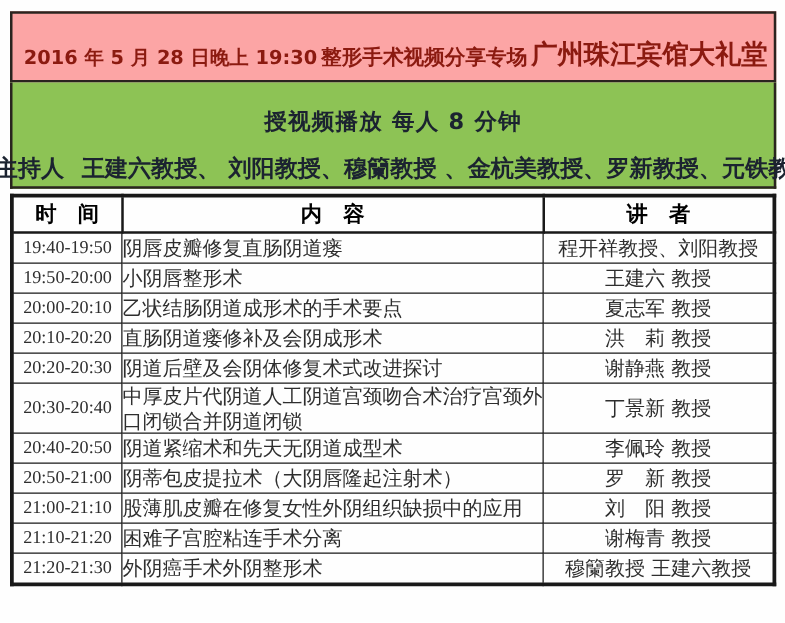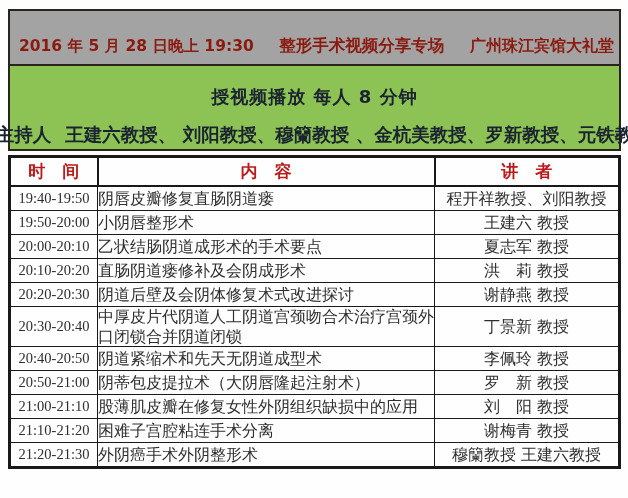--- a/index.html
+++ b/index.html
@@ -12,34 +12,34 @@
   .page{
     box-sizing:border-box;
     width:628px;height:498px;
     padding:9px 7px 6px 8px;
     background:#fefefe;
   }
   
   .banner-yellow{
     box-sizing:border-box;
     height:57px;
-    background:#a3a3a3;
+    background:#fca5a5;
     border:2px solid #2a241f;
     display:flex;
     align-items:flex-end;
     justify-content:space-between;
     padding:0 5px 7px 9px;
     color:#8b1a10;
     font-weight:bold;
     font-size:16px;
     white-space:nowrap;
   }
   .banner-yellow .date{font-size:15.5px;}
   .banner-yellow .title{font-size:16.5px;margin-top:13px;}
-  .banner-yellow .venue{font-size:16px;}
+  .banner-yellow .venue{font-size:21px;}
   
   .banner-green{
     box-sizing:border-box;
     height:85px;
     background:#8dc355;
     border:2px solid #2a241f;
     border-top:none;
     color:#1b2330;
     font-weight:bold;
   }
@@ -63,21 +63,21 @@
     margin-top:4px;
     border-collapse:collapse;
     border:3px solid #191919;
     table-layout:fixed;
   }
   table.schedule th{
     border:2px solid #191919;
     height:27px;
     font-size:17px;
     font-weight:bold;
-    color:#b91c1c;
+    color:#000000;
     text-align:center;
     padding:0;
   }
   table.schedule td{
     border:1.5px solid #191919;
     height:23px;
     color:#2e2e2e;
     padding:0;
     line-height:1.22;
   }

